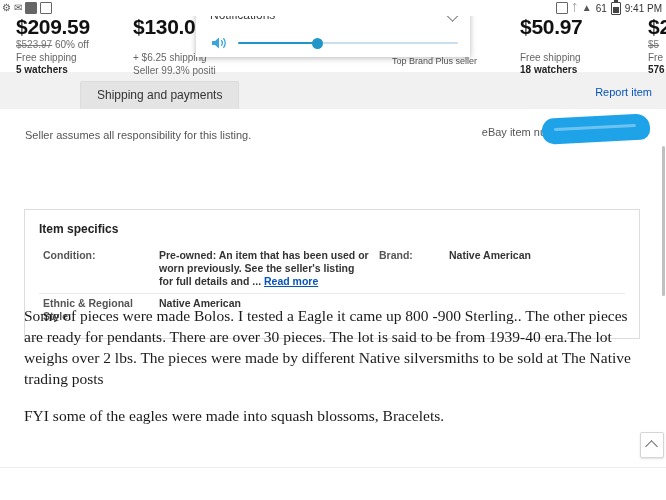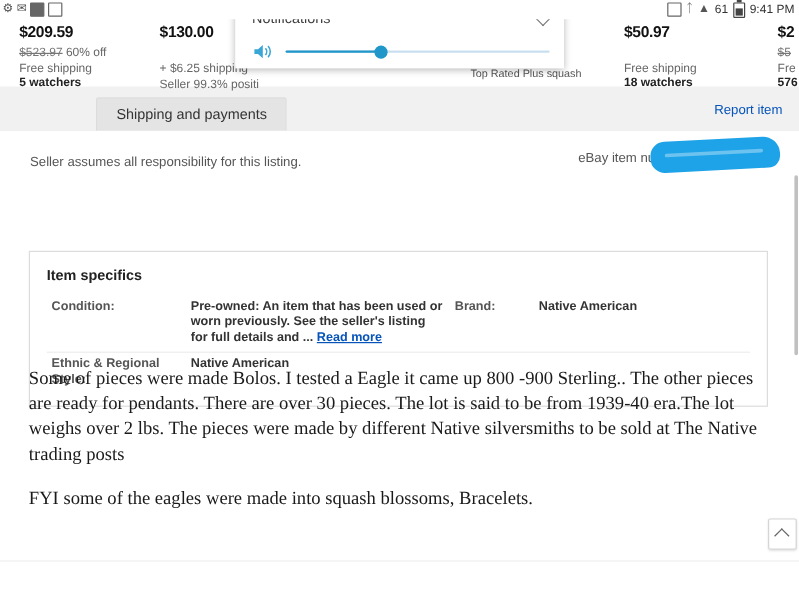--- a/index.html
+++ b/index.html
@@ -88,21 +88,21 @@
     width: 666px;
     height: 56px;
     background: #ffffff;
     z-index: 10;
   }
   .price-col {
     position: absolute;
     top: 0;
   }
   .price-col .price {
-    font-size: 13px;
+    font-size: 21px;
     font-weight: bold;
     color: #111111;
     letter-spacing: -0.3px;
     line-height: 22px;
   }
   .price-col .sub {
     font-size: 10px;
     color: #666666;
     line-height: 13px;
   }
@@ -435,21 +435,21 @@
 
   <div class="price-col" style="left:648px;">
     <div class="price">$2</div>
     <div class="sub">
       <span class="strike">$5</span>
     </div>
     <div class="sub">Fre</div>
     <div class="bold-dark">576</div>
   </div>
 
-  <div class="trp" style="left:392px; top:40px;">Top Rated Plus squash</div>
+  <div class="trp" style="left:392px; top:40px;">Top Brand Plus seller</div>
 </div>
 
 <div class="notif-panel">
   <div class="notif-header">
     <span class="notif-title">Notifications</span>
     <span class="chev"></span>
   </div>
   <div class="notif-slider-row">
     <span class="speaker">
       <svg width="22" height="18" viewBox="0 0 22 18" aria-hidden="true">

